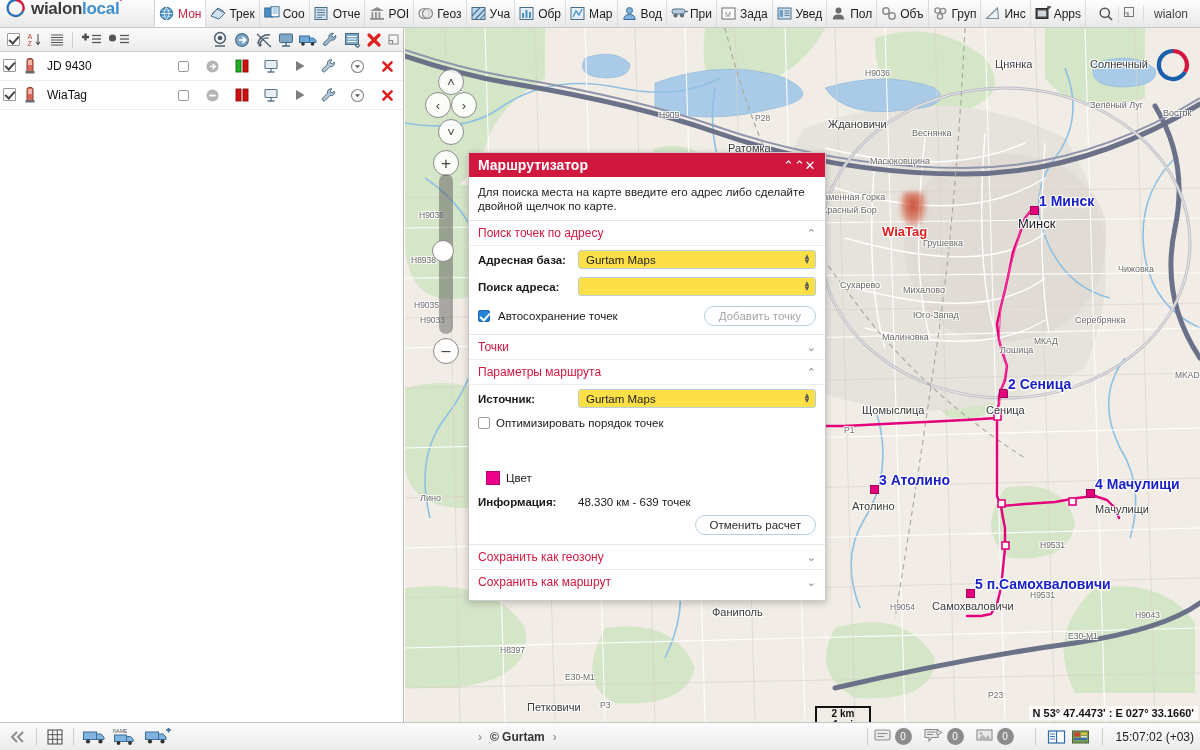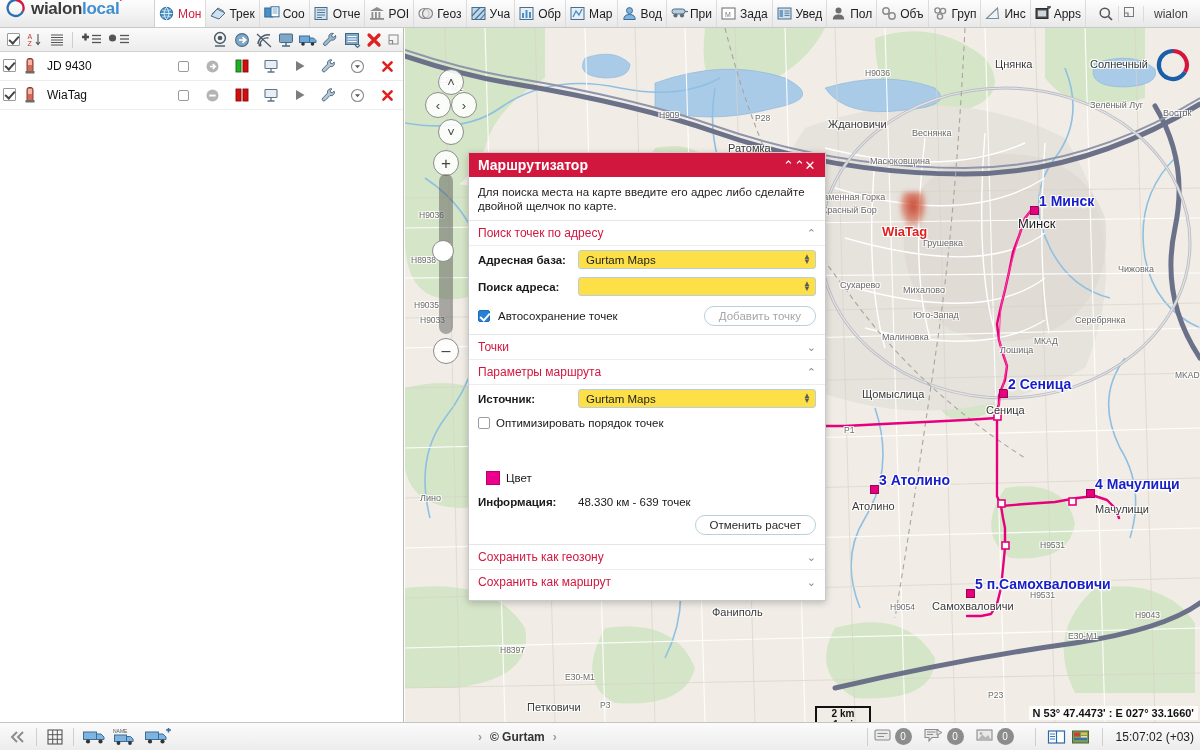--- a/index.html
+++ b/index.html
@@ -767,21 +767,21 @@
         <div class="maplabel city small" style="left: 417px; top: 177px;">Красный Бор</div>
         <div class="maplabel city small" style="left: 518px; top: 210px;">Грушевка</div>
         <div class="maplabel city small" style="left: 713px; top: 236px;">Чижовка</div>
         <div class="maplabel city small" style="left: 435px; top: 252px;">Сухарево</div>
         <div class="maplabel city small" style="left: 498px; top: 257px;">Михалово</div>
         <div class="maplabel city small" style="left: 508px; top: 282px;">Юго-Запад</div>
         <div class="maplabel city small" style="left: 670px; top: 287px;">Серебрянка</div>
         <div class="maplabel city small" style="left: 477px; top: 304px;">Малиновка</div>
         <div class="maplabel city small" style="left: 595px; top: 317px;">Лошица</div>
         <div class="maplabel road-lbl" style="left: 629px; top: 308px;">МКАД</div>
-        <div class="maplabel city" style="left: 457px; top: 360px;">Щомыслица</div>
+        <div class="maplabel city" style="left: 457px; top: 376px;">Щомыслица</div>
         <div class="maplabel city" style="left: 581px; top: 376px;">Сеница</div>
         <div class="maplabel city" style="left: 447px; top: 472px;">Атолино</div>
         <div class="maplabel city" style="left: 690px; top: 475px;">Мачулищи</div>
         <div class="maplabel city" style="left: 527px; top: 572px;">Самохваловичи</div>
         <div class="maplabel city" style="left: 301px; top: 521px;">Черкассы</div>
         <div class="maplabel city" style="left: 307px; top: 578px;">Фаниполь</div>
         <div class="maplabel city" style="left: 122px; top: 673px;">Петковичи</div>
         <div class="maplabel city small" style="left: 15px; top: 465px;">Лино</div>
         <div class="maplabel road-lbl" style="left: 350px; top: 85px;">Р28</div>
         <div class="maplabel road-lbl" style="left: 460px; top: 40px;">H9036</div>

